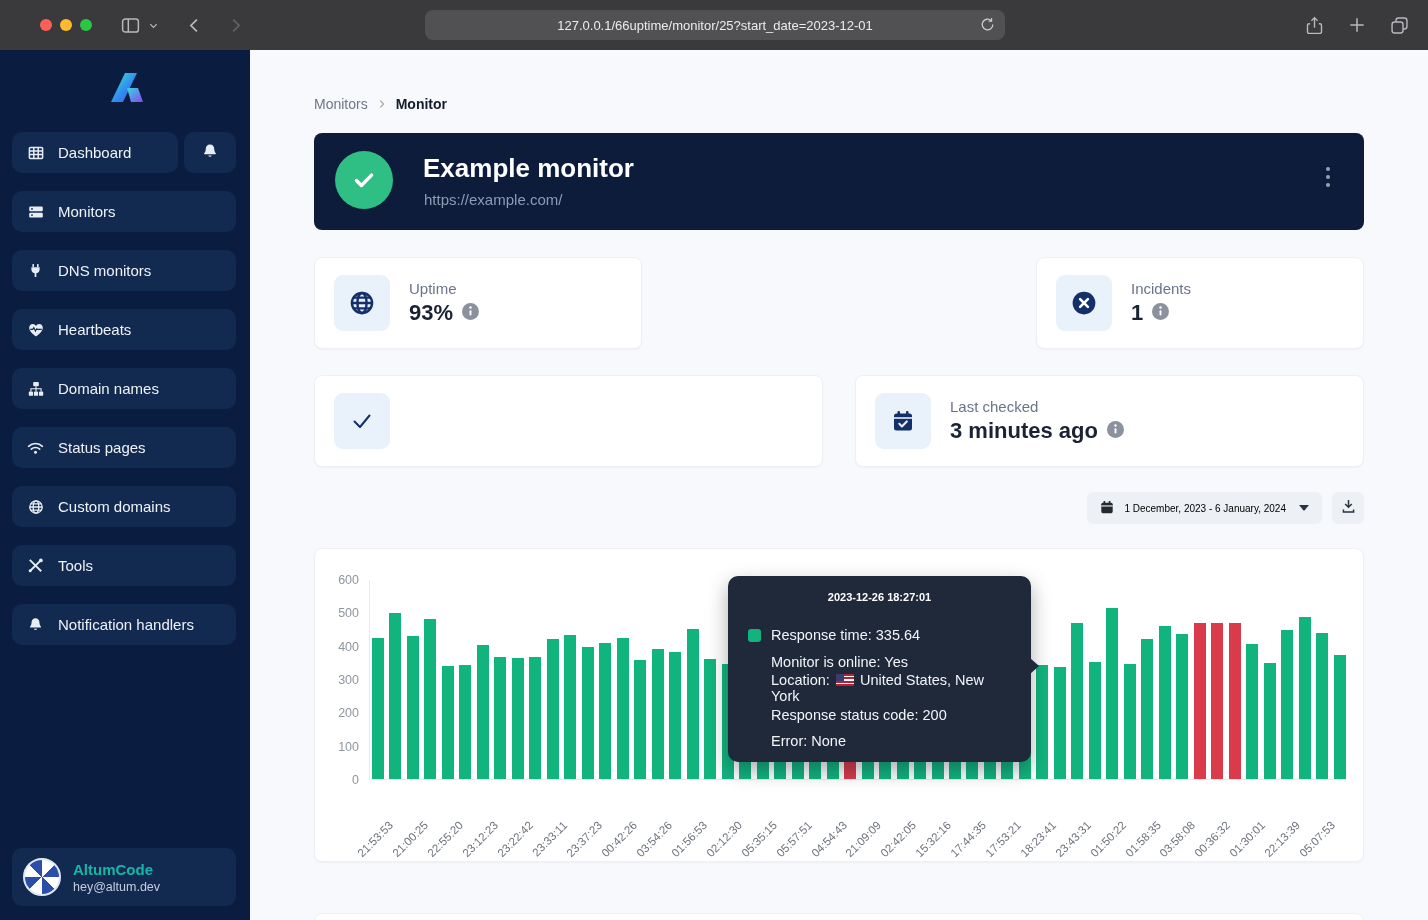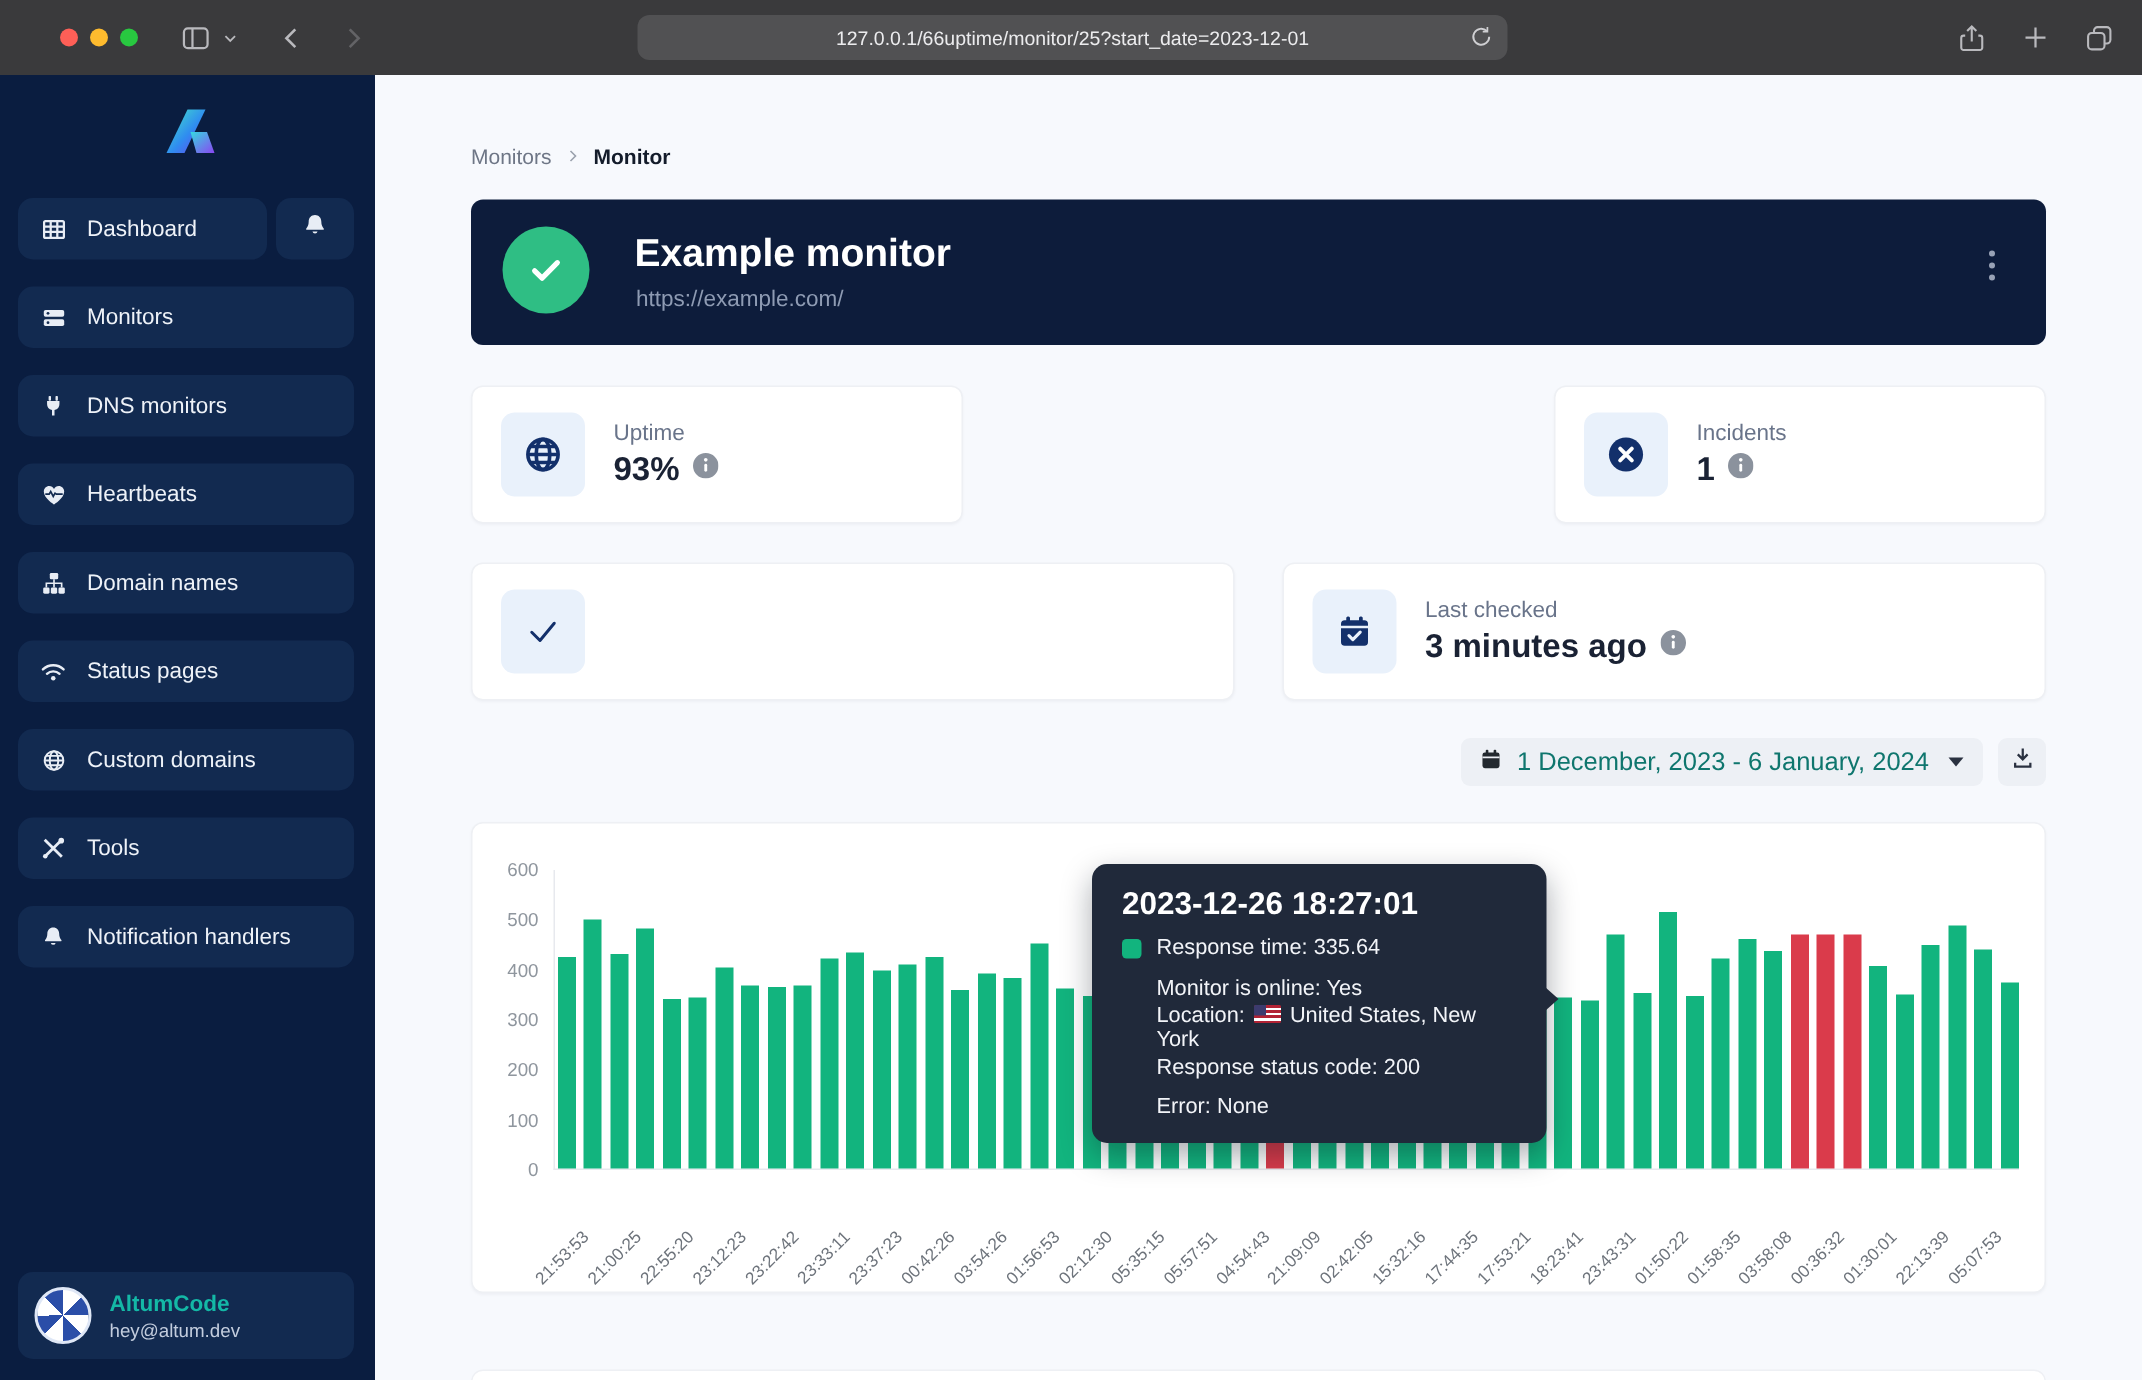--- a/index.html
+++ b/index.html
@@ -48,39 +48,39 @@
   .kebab i { width:4px; height:4px; border-radius:50%; background:#98a2b6; }
 
   .card { position:absolute; background:#ffffff; border:1px solid #eef0f4; border-radius:8px; box-shadow:0 1px 2px rgba(20,30,60,.04); }
   .stat { display:flex; align-items:center; gap:19px; padding:0 19px; }
   .stat-ic { width:56px; height:56px; border-radius:9px; background:#e9f1fb; color:#13306b; display:flex; align-items:center; justify-content:center; flex:none; }
   .stat-label { color:#69748a; font-size:15px; }
   .stat-value-row { display:flex; align-items:center; gap:9px; margin-top:3px; }
   .stat-value { color:#1a2234; font-size:22px; font-weight:700; }
 
   .date-row { position:absolute; top:442px; right:64px; display:flex; gap:10px; }
-  .date-btn { height:32px; background:#edf0f5; border-radius:6px; display:flex; align-items:center; gap:10px; padding:0 13px; font-size:17px; color:#0f766e; cursor:pointer; }
+  .date-btn { height:32px; background:#edf0f5; border-radius:6px; display:flex; align-items:center; gap:10px; padding:0 13px; font-size:10px; color:#000000; cursor:pointer; }
   .caret { width:0; height:0; border-left:5px solid transparent; border-right:5px solid transparent; border-top:6px solid #2a3140; margin-left:3px; }
   .dl-btn { width:32px; height:32px; background:#edf0f5; border-radius:6px; display:flex; align-items:center; justify-content:center; color:#2a3140; cursor:pointer; }
 
   
   .chart-card { left:64px; top:498px; width:1050px; height:314px; }
   .chart-area { position:relative; width:100%; height:100%; }
   .plot { position:absolute; left:54px; top:31px; width:977px; height:200px; border-left:1px solid #e7e9ee; border-bottom:1px solid #e7e9ee; }
   .bars { position:absolute; left:2px; right:0; bottom:0; top:0; display:flex; align-items:flex-end; justify-content:space-between; }
   .bar { width:12px; flex:none; }
   .y-axis { position:absolute; left:0; top:31px; width:44px; height:200px; }
   .y-tick { position:absolute; right:0; width:44px; text-align:right; font-size:12.5px; color:#8f969e; line-height:14px; }
   .x-axis { position:absolute; left:56px; top:265px; width:977px; height:46px; }
   .xlab { position:absolute; top:0; width:0; height:0; }
   .xlab span { position:absolute; right:-7px; top:5px; transform:rotate(-45deg); transform-origin:100% 0; white-space:nowrap; font-size:11.5px; color:#6d737b; }
 
   .tooltip { position:absolute; left:413px; top:27px; width:303px; height:186px; background:#20293a; border-radius:10px; box-shadow:0 8px 20px rgba(10,16,30,.35); padding:15px 20px 0 20px; z-index:5; }
   .tt-arrow { position:absolute; right:-8px; top:82px; width:0; height:0; border-top:8px solid transparent; border-bottom:8px solid transparent; border-left:9px solid #20293a; }
-  .tt-title { color:#ffffff; font-size:21px; font-weight:700; margin-bottom:4px; }
+  .tt-title { color:#ffffff; font-size:11px; font-weight:700; margin-bottom:19px;text-align:center; }
   .tt-row { display:flex; align-items:center; gap:10px; color:#f2f4f8; font-size:14.5px; height:26.5px; }
   .tt-row.indent { padding-left:23px; }
   .tt-swatch { width:13px; height:13px; border-radius:3px; flex:none; }
   .flag { position:relative; width:18px; height:12px; background:repeating-linear-gradient(180deg,#b22234 0 1.75px,#ffffff 1.75px 3.45px); border-radius:1px; overflow:hidden; flex:none; display:inline-block; vertical-align:-1px; margin:0 2px; }
   .flag i { position:absolute; left:0; top:0; width:8px; height:6.5px; background:#3c3b6e; }
 
   .next-card { position:absolute; left:64px; top:863px; right:64px; height:60px; background:#ffffff; border:1px solid #eef0f4; border-radius:8px; }
 </style>
 </head>
 <body>

